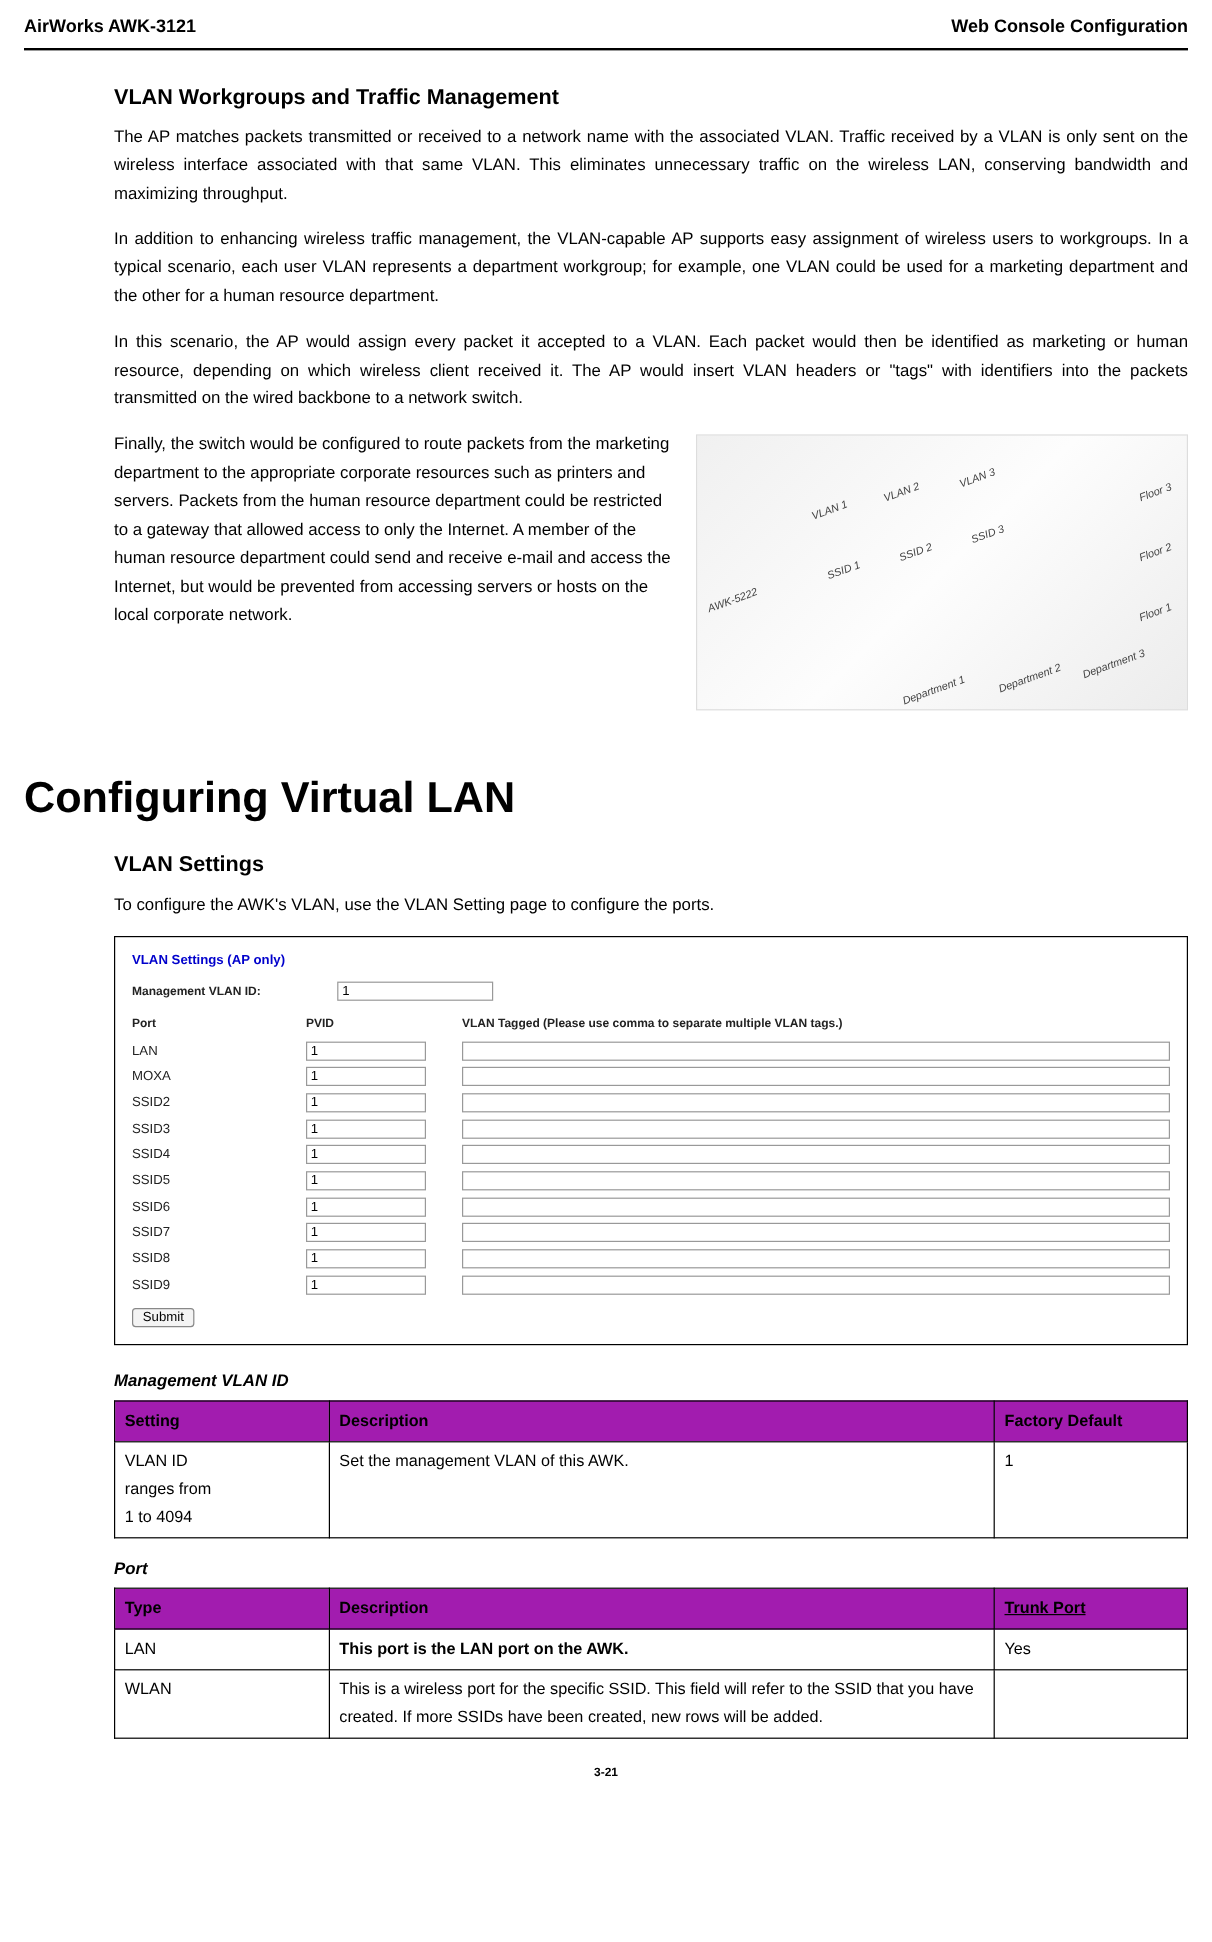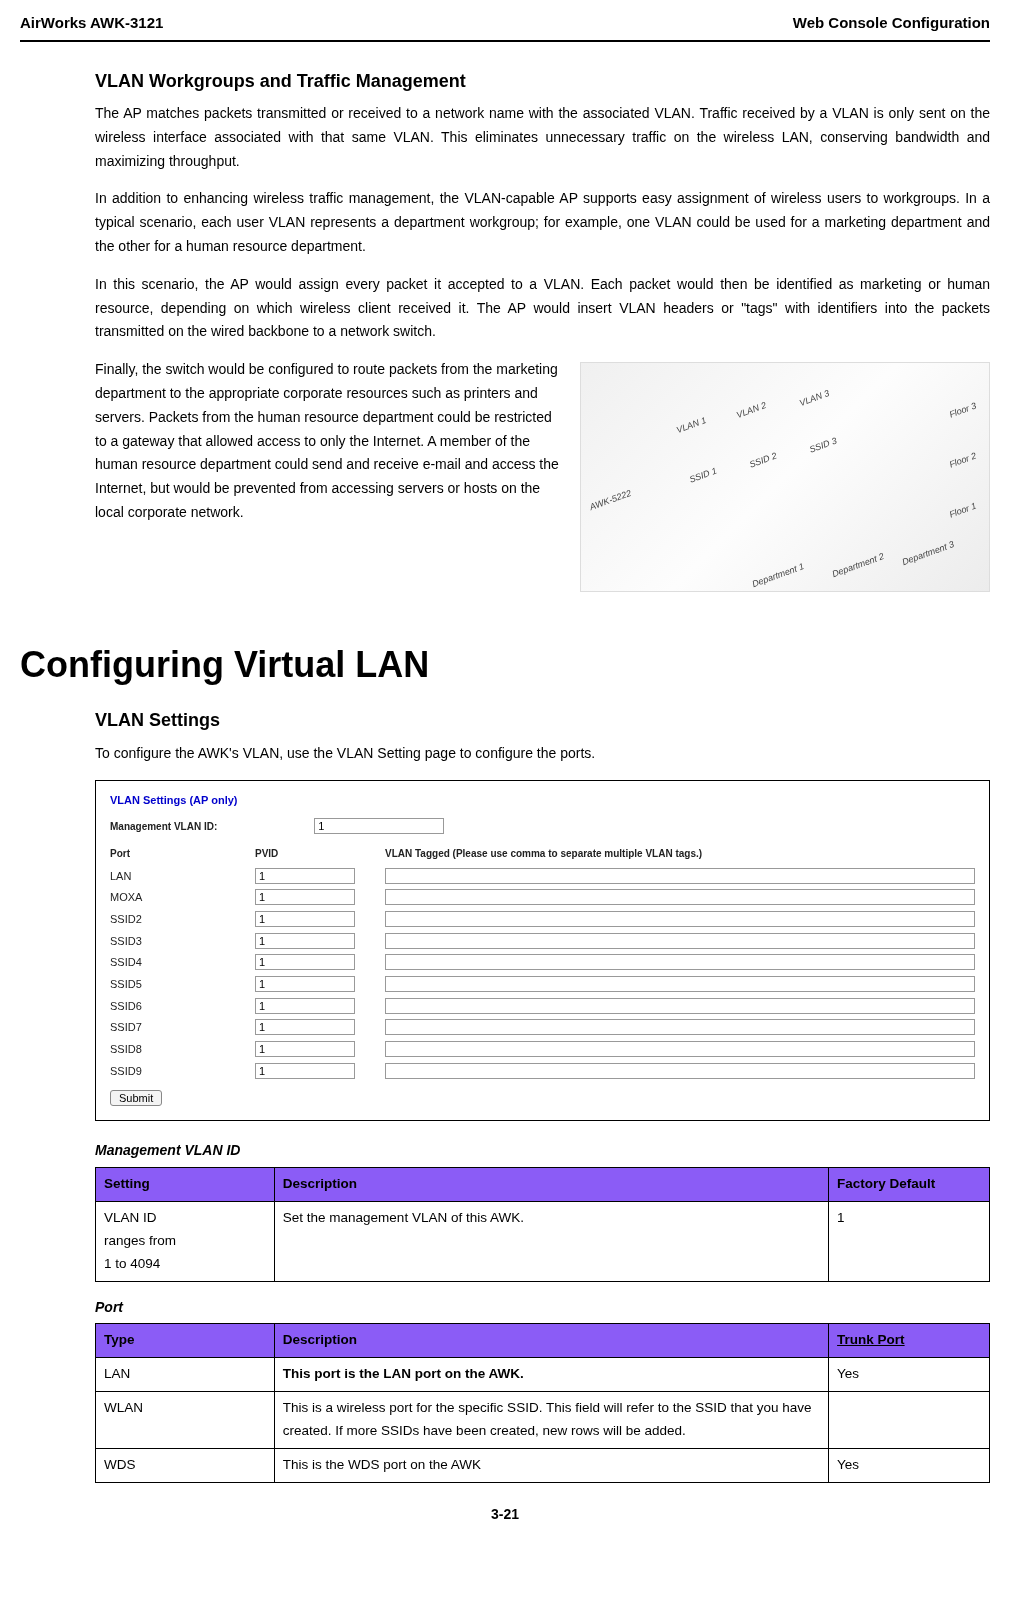--- a/index.html
+++ b/index.html
@@ -63,21 +63,21 @@
     font-family: Tahoma, Arial, sans-serif;
     font-size: 11px;
     color: #222;
   }
   .screenshot-title {
     color: #0000cc;
     font-weight: bold;
     font-size: 11px;
     margin-bottom: 8px;
   }
-  .mgmt-row { display:flex; align-items:center; gap:97px; margin:6px 0 10px 0; font-weight:bold; font-size:10px;}
+  .mgmt-row { display:flex; align-items:center; gap:64px; margin:6px 0 10px 0; font-weight:bold; font-size:10px;}
   .mgmt-row input { width:130px; height:16px; border:1px solid #999; font-size:11px; padding:0 3px;}
   .vlan-grid { display:grid; grid-template-columns: 145px 130px 1fr; row-gap:3px; align-items:center; }
   .vlan-grid .hd { font-weight:bold; font-size:10px; padding-bottom:2px;}
   .vlan-grid input.pvid { width:100px; height:16px; border:1px solid #999; font-size:11px; padding:0 3px;}
   .vlan-grid input.tag  { width:100%; height:16px; border:1px solid #999; font-size:11px; padding:0 3px;}
   .submit-btn {
     margin-top:10px; font-size:11px; padding:1px 8px;
     border:1px solid #888; background:#f4f4f4; border-radius:3px;
   }
   .tbl-caption { font-weight:bold; font-style:italic; margin:10px 0 4px 0; font-size:14px;}
@@ -86,22 +86,22 @@
     border-collapse: collapse;
     font-size: 13.5px;
     margin-bottom: 14px;
   }
   table.spec th, table.spec td {
     border: 1px solid #000;
     padding: 5px 8px;
     text-align: left;
     vertical-align: top;
   }
-  table.spec th { background:#8b5cf6; font-weight:bold; }
-  .footer-pg { text-align:center; font-weight:bold; margin-top:20px; font-size:14px;}
+  table.spec th { background:#a21caf; font-weight:bold; }
+  .footer-pg { text-align:center; font-weight:bold; margin-top:20px; font-size:10px;}
 </style>
 </head>
 <body>
 
 <div class="page">
 
   <div class="header-bar">
     <span>AirWorks AWK-3121</span>
     <span>Web Console Configuration</span>
   </div>
@@ -213,24 +213,19 @@
           <tr>
             <td style="white-space: pre-line;">LAN</td>
             <td style="white-space: pre-line; font-weight: bold;">This port is the LAN port on the AWK.</td>
             <td style="white-space: pre-line;">Yes</td>
           </tr>
           <tr>
             <td style="white-space: pre-line;">WLAN</td>
             <td style="white-space: pre-line;">This is a wireless port for the specific SSID. This field will refer to the SSID that you have created. If more SSIDs have been created, new rows will be added.</td>
             <td style="white-space: pre-line;"></td>
           </tr>
-          <tr>
-            <td style="white-space: pre-line;">WDS</td>
-            <td style="white-space: pre-line;">This is the WDS port on the AWK</td>
-            <td style="white-space: pre-line;">Yes</td>
-          </tr>
         </tbody>
     </table>
 
   </div>
 
   <div class="footer-pg">3-21</div>
 </div>
 
 </body></html>

